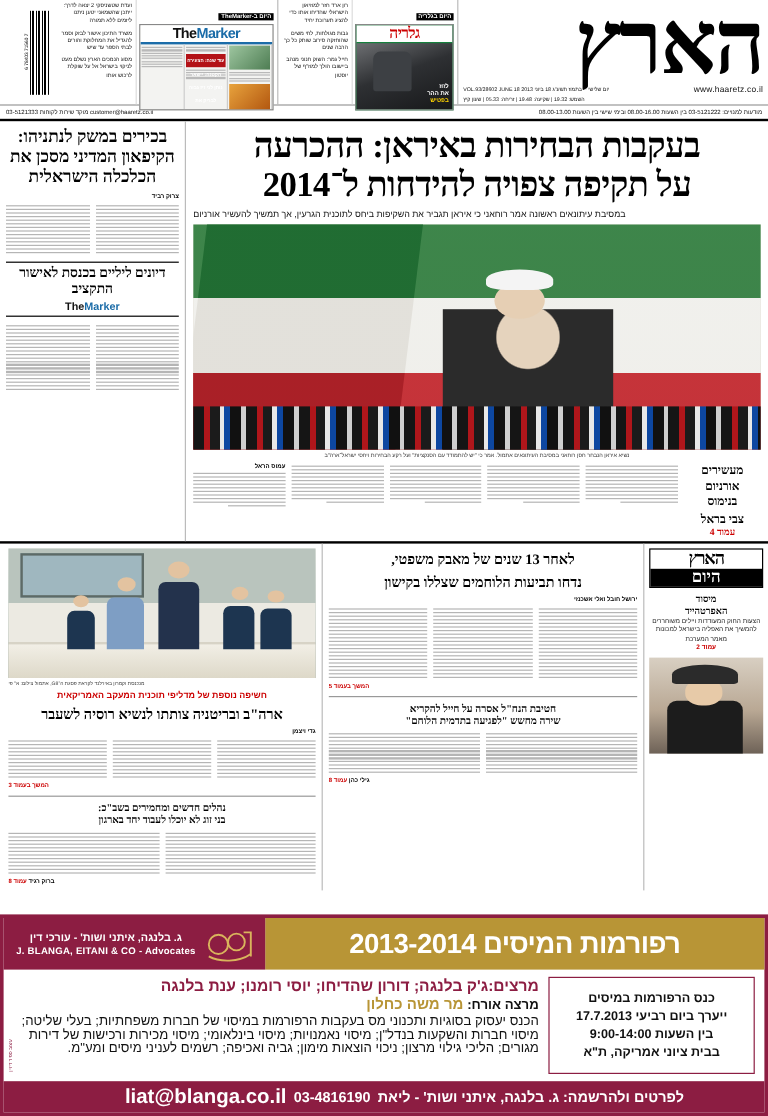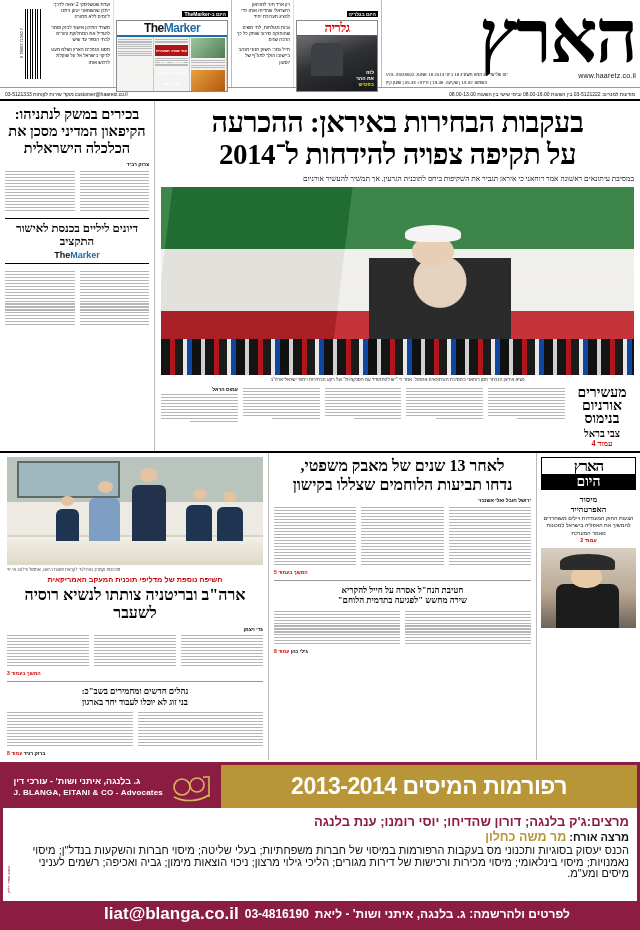--- a/index.html
+++ b/index.html
@@ -71,22 +71,22 @@
   .servicebar { display:flex; justify-content:space-between; align-items:center;
                 height: 13px; padding: 0 5px; font-size: 5px; border-bottom: 2px solid #000;
                 font-family:"Liberation Sans",sans-serif; color:#111; }
 
   
   .lead { display:flex; direction: rtl; border-bottom:2px solid #000; }
 
   .lead-main { width: 486px; padding: 5px 6px 3px 6px; border-left:1px solid #bbb; }
   .lead-head { font-size: 29px; font-weight: bold; line-height: 32px; text-align:center;
                letter-spacing:-.5px; color:#000; }
-  .lead-sub { font-size: 7.4px; text-align:right; margin-top:4px; color:#111;
-              font-family:Liberation Serif, serif; }
+  .lead-sub { font-size: 7.4px; text-align:left; margin-top:4px; color:#111;
+              font-family:Liberation Sans, sans-serif; }
   .lead-photo { margin-top:4px; width: 100%; height: 188px; position:relative; overflow:hidden;
                 background: linear-gradient(180deg,#e8e4da 0%,#cdc7b8 100%); }
   .flag { position:absolute; inset:0; background:
       linear-gradient(180deg,#2f7d3e 0 33%, #f2f2ef 33% 66%, #c4262e 66% 100%); opacity:.92;}
   .flag-fold { position:absolute; top:0; bottom:0; left:0; width:38%;
       background: linear-gradient(180deg,#1f6b31 0 33%,#e2e0da 33% 66%,#a81f26 66% 100%);
       transform: skewX(-7deg); opacity:.95;}
   .podium { position:absolute; right:26%; bottom:0; width:30%; height:62%;
             background: radial-gradient(circle at 50% 20%, #e5d3bd 0 22%, #2b2b2b 23% 100%); }
   .cleric-head { position:absolute; right:38%; top:26%; width:9%; height:16%;
@@ -100,21 +100,21 @@
   .lead-photocap { font-size:4.6px; color:#333; text-align:center; margin-top:2px;
                    font-family:"Liberation Sans",sans-serif; }
 
   .lead-body { display:flex; margin-top:4px; gap:5px; }
   .lead-col { flex:1; }
   .lead-col .byline { font-size:5px; font-weight:bold; font-family:"Liberation Sans",sans-serif;
                       margin-bottom:2px; }
   .lead-col .ln { height:1.05px; background:#b5b5b5; margin:1.95px 0; }
   .lead-col .ln.s { width:62%; }
   .lead-promo { width:64px; text-align:center; }
-  .lead-promo .w { font-size:14px; font-weight:bold; line-height:13px; }
+  .lead-promo .w { font-size:10px; font-weight:bold; line-height:13px; }
   .lead-promo .n { font-size:10px; font-weight:bold; margin-top:3px; }
   .lead-promo .pg { font-size:8px; color:#c00; font-weight:bold; }
 
   .lead-side { width: 154px; padding: 5px 5px 3px 5px; }
   .side-head { font-size: 14.5px; font-weight:bold; line-height:17px; text-align:center; }
   .side-byline { font-size:5px; font-weight:bold; font-family:"Liberation Sans",sans-serif;
                  margin:4px 0 2px 0; }
   .side-cols { display:flex; gap:5px; }
   .side-cols .c { flex:1; }
   .side-cols .ln { height:1.05px; background:#b5b5b5; margin:1.95px 0; }
@@ -143,21 +143,21 @@
                    background:#2b2b2b; border-radius:50% 50% 10% 10%; }
   .ht-photo .face{ position:absolute; top:18px; left:32%; width:32%; height:22px;
                    background:#e7caa8; border-radius:45%; }
   .ht-photo .dress{position:absolute; bottom:0; left:16%; width:66%; height:44px;
                    background:#1c1c1c; border-radius:8px 8px 0 0;}
 
   .lower-mid { width: 268px; padding: 4px 5px; border-left:1px solid #bbb; }
   .lower-left { width: 266px; padding: 4px 5px; }
 
   .story-head { font-size:14px; font-weight:bold; line-height:16.5px; text-align:center; }
-  .story-head.big { font-size:16px; line-height:18.5px; }
+  .story-head.big { font-size:12px; line-height:18.5px; }
   .kicker { font-size:7.4px; font-weight:bold; color:#c00; text-align:center; margin:3px 0 2px;
             font-family:"Liberation Sans",sans-serif;}
   .byline2 { font-size:5px; font-weight:bold; font-family:"Liberation Sans",sans-serif; margin:3px 0 2px;}
   .cols3 { display:flex; gap:5px; }
   .cols3 .c { flex:1; }
   .cols3 .ln, .cols2 .ln { height:1.05px; background:#b5b5b5; margin:1.95px 0; }
   .cols2 { display:flex; gap:5px; }
   .cols2 .c { flex:1; }
   .contlink { font-size:5px; font-weight:bold; text-align:left; margin-top:2px;
               font-family:"Liberation Sans",sans-serif;}
@@ -184,21 +184,21 @@
   .ad { position:absolute; left:0; right:0; bottom:0; height:168px;
         border:3px solid #8c1d42; background:#fff; display:flex; flex-direction:column;
         direction:rtl; font-family:"Liberation Sans",sans-serif; }
   .ad-top { display:flex; height:43px; }
   .ad-title { flex:1; background:#b89536; color:#fff; display:flex; align-items:center;
               justify-content:center; font-size:23px; font-weight:bold; letter-spacing:-.5px;}
   .ad-firm { width:218px; background:#8c1d42; color:#fff; display:flex; align-items:center;
              gap:6px; padding:0 8px; }
   .ad-firm .logo { width:44px; height:32px; position:relative; }
   .ad-firm .logo svg { width:44px; height:32px; }
-  .ad-firm .names { text-align:left; line-height:11px; }
+  .ad-firm .names { text-align:center; line-height:11px; }
   .ad-firm .he { font-size:9px; font-weight:bold; }
   .ad-firm .en { font-size:8px; font-weight:bold; letter-spacing:.2px; }
   .ad-mid { flex:1; display:flex; padding:6px 8px; gap:8px; }
   .ad-box { width:172px; border:1px solid #8c1d42; padding:5px 6px; text-align:center;
             display:flex; flex-direction:column; justify-content:center; gap:2px; }
   .ad-box div { font-size:10.5px; font-weight:bold; color:#111; line-height:13px;}
   .ad-text { flex:1; text-align:right; }
   .ad-speakers { font-size:13px; font-weight:bold; color:#8c1d42; line-height:16px;}
   .ad-guest { font-size:11px; font-weight:bold; color:#111; line-height:15px; }
   .ad-guest b { color:#b89536; font-size:12.5px; }
@@ -755,20 +755,26 @@
           </svg>
         </div>
         <div class="names">
           <div class="he">ג. בלנגה, איתני ושות' - עורכי דין</div>
           <div class="en">J. BLANGA, EITANI &amp; CO - Advocates</div>
         </div>
       </div>
     </div>
 
     <div class="ad-mid">
+      <div class="ad-box">
+        <div>כנס הרפורמות במיסים</div>
+        <div>ייערך ביום רביעי 17.7.2013</div>
+        <div>בין השעות 9:00-14:00</div>
+        <div>בבית ציוני אמריקה, ת"א</div>
+      </div>
       <div class="ad-text">
         <div class="ad-speakers">
           <span>מרצים:</span><span>ג'ק בלנגה;  דורון שהדיחו;  יוסי רומנו;  ענת בלנגה</span>
         </div>
         <div class="ad-guest">
           <span>מרצה אורח:</span>
           <b>מר משה כחלון</b>
         </div>
         <div class="ad-desc">הכנס יעסוק בסוגיות ותכנוני מס בעקבות הרפורמות במיסוי של חברות משפחתיות; בעלי שליטה; מיסוי חברות והשקעות בנדל"ן; מיסוי נאמנויות; מיסוי בינלאומי; מיסוי מכירות ורכישות של דירות מגורים; הליכי גילוי מרצון; ניכוי הוצאות מימון; גביה ואכיפה; רשמים לעניני מיסים ומע"מ.</div>
       </div>

